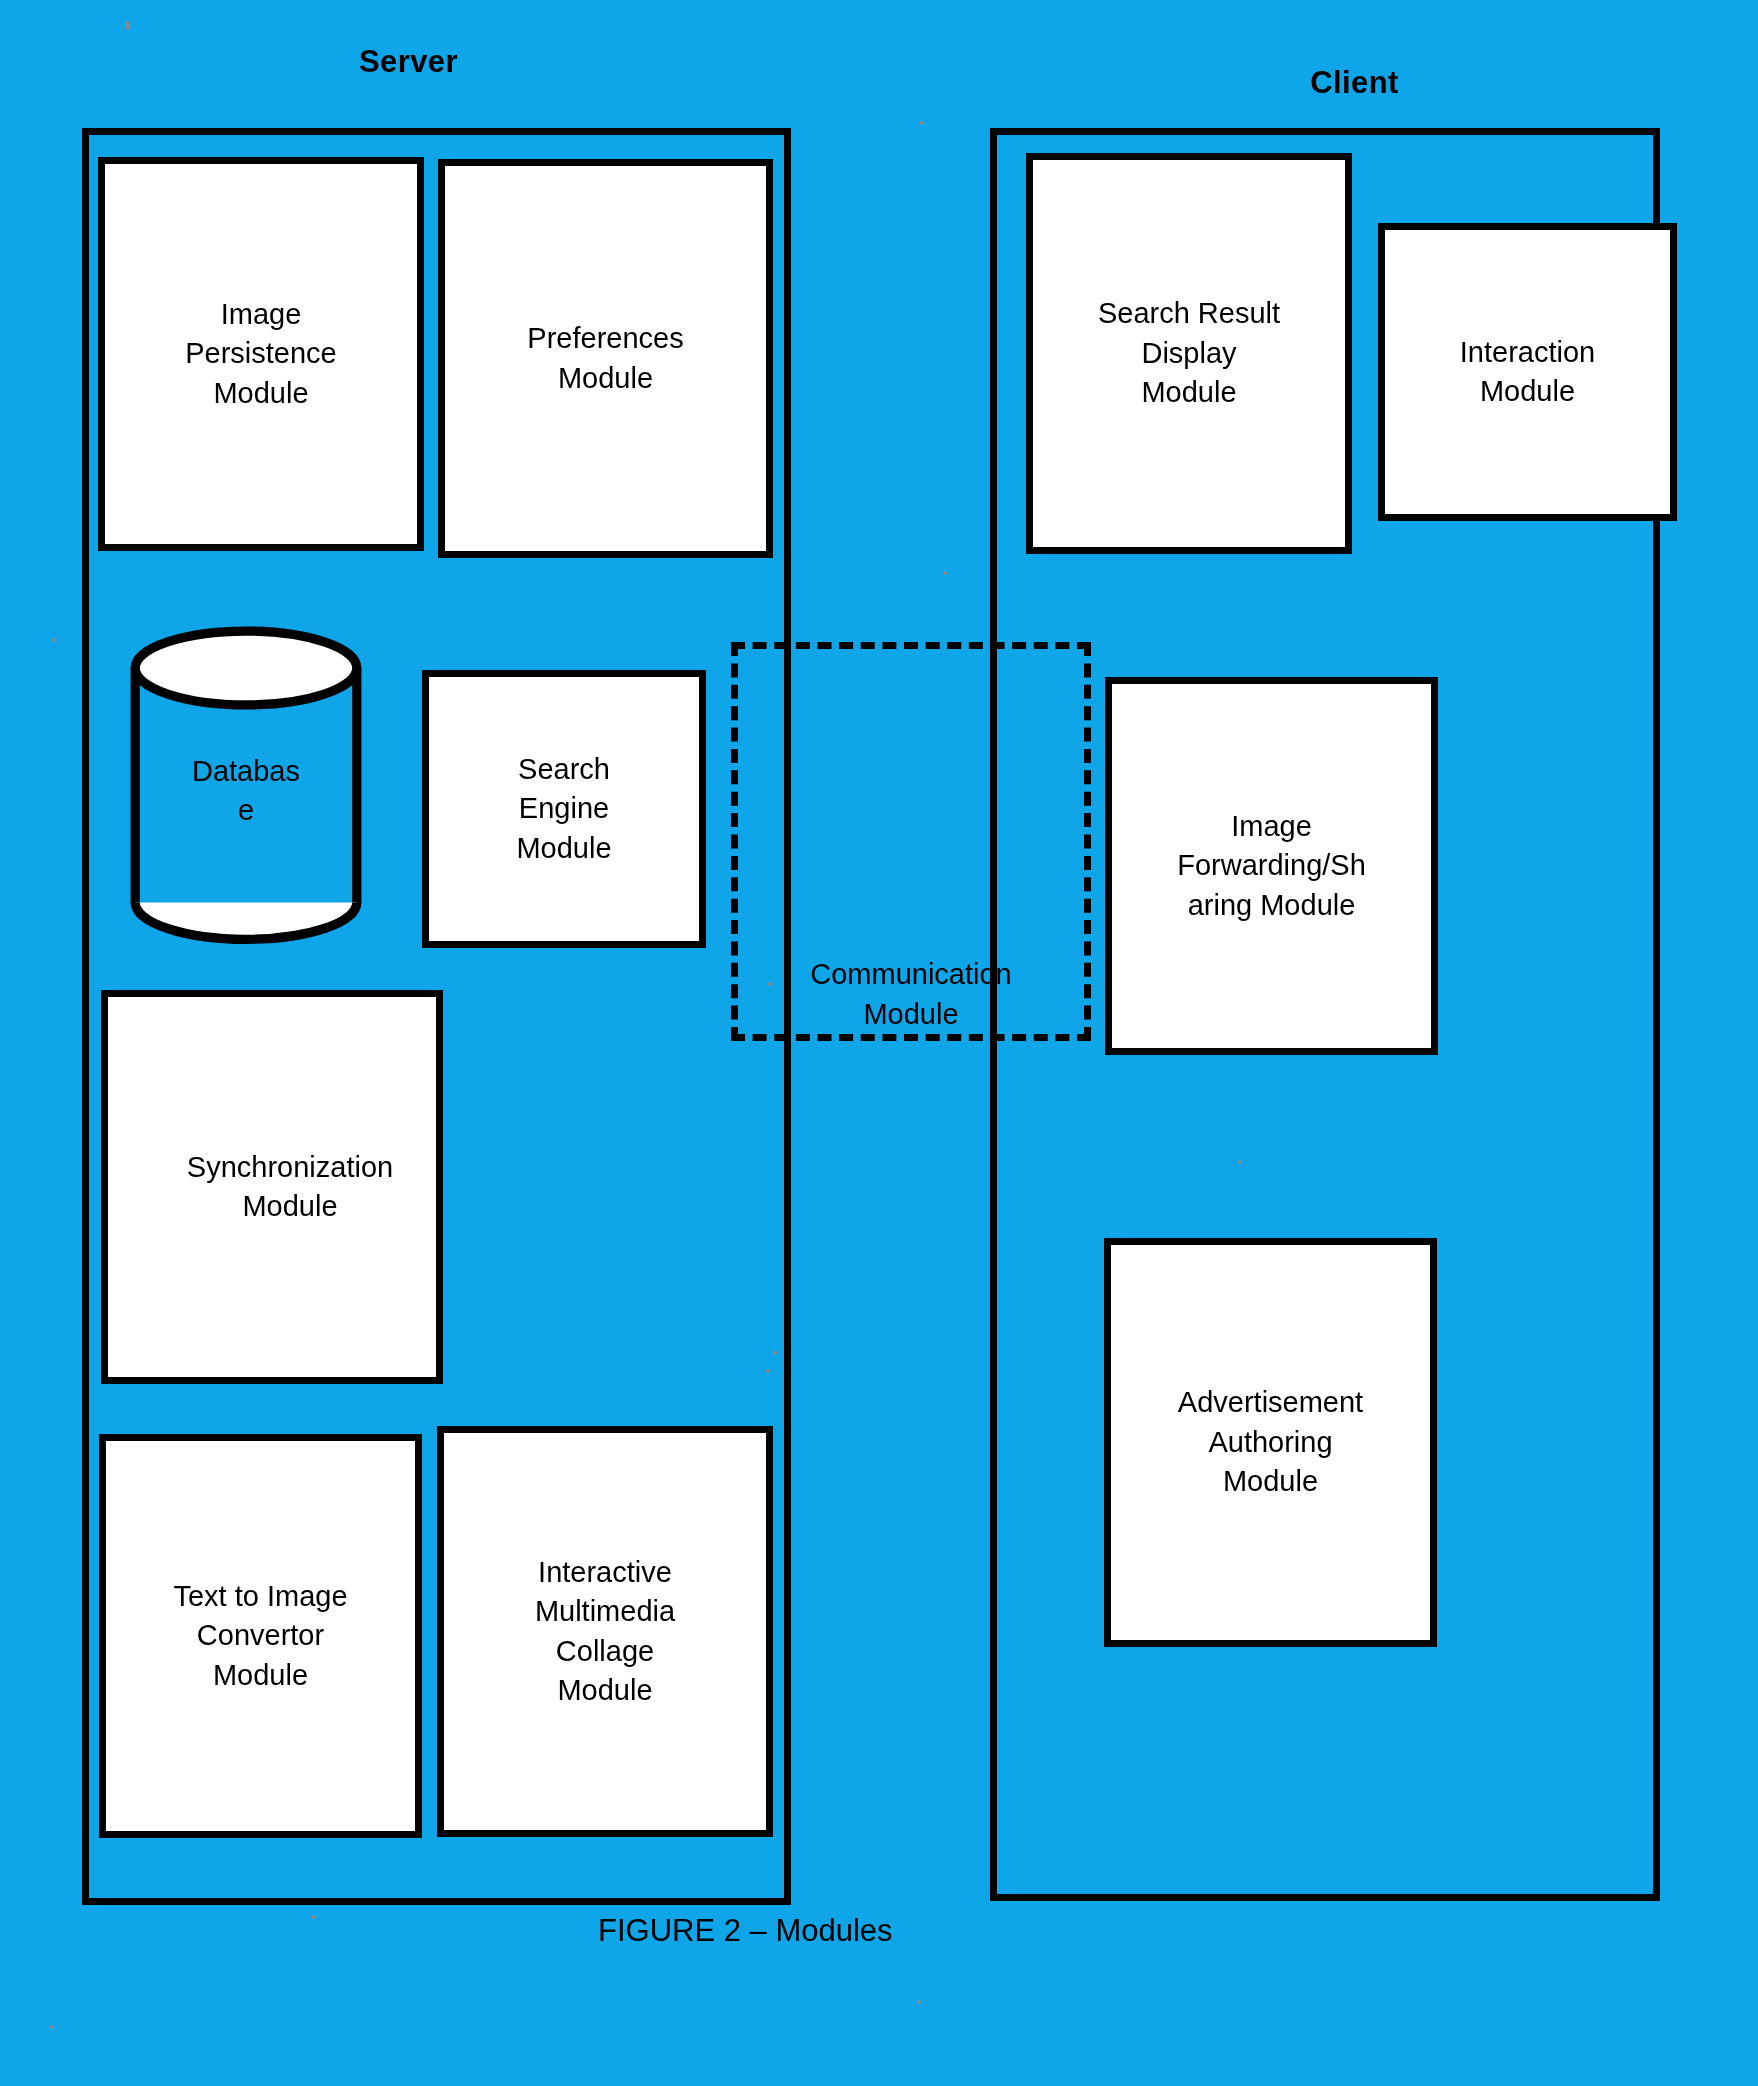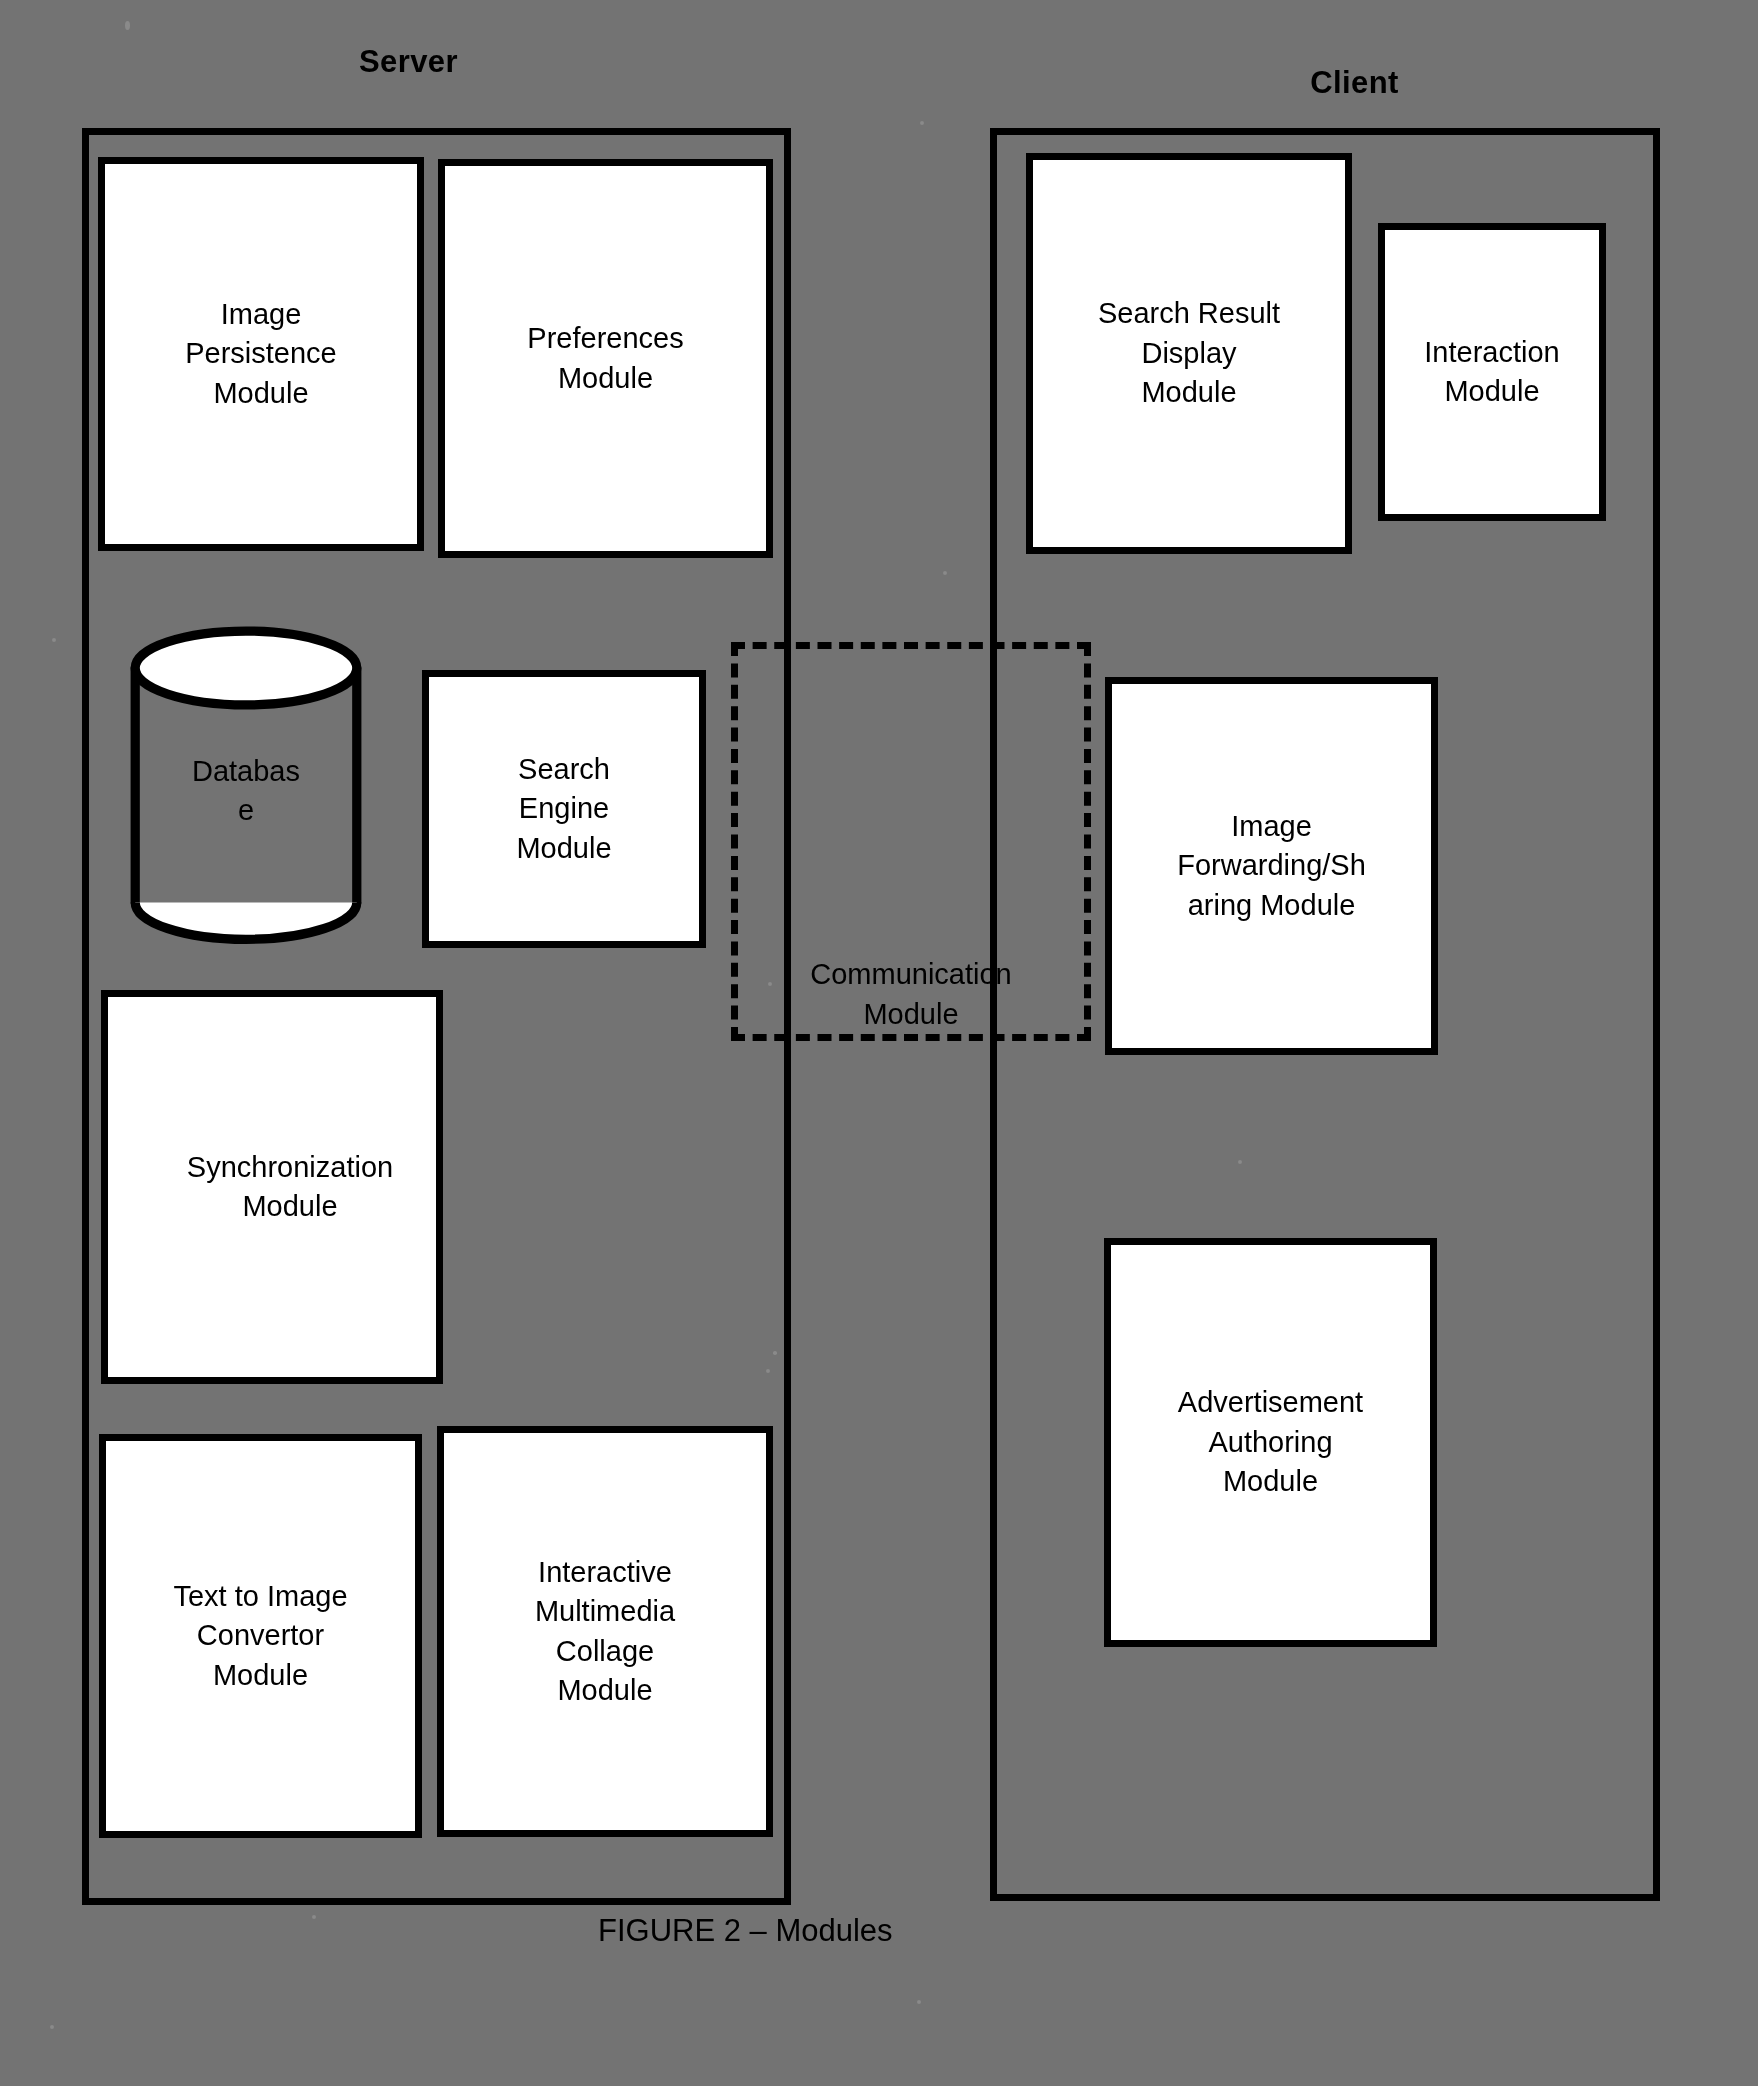--- a/index.html
+++ b/index.html
@@ -9,21 +9,21 @@
     background: #ffffff;
   }
   body {
     font-family: "Liberation Sans", sans-serif;
     color: #000000;
   }
   #figure-root {
     position: relative;
     width: 1759px;
     height: 2087px;
-    background: #737373;
+    background: #0ea5e9;
     overflow: hidden;
   }
 
   
   .group-title {
     position: absolute;
     font-weight: bold;
     font-size: 31px;
     line-height: 1;
     text-align: center;
@@ -184,21 +184,21 @@
 Collage
 Module</span>
   </div>
 
   <div class="module-box" style="left:1026px; top:153px; width:326px; height:401px;">
     <span class="module-label">Search Result
 Display
 Module</span>
   </div>
 
-  <div class="module-box" style="left:1378px; top:223px; width:228px; height:298px;">
+  <div class="module-box" style="left:1378px; top:223px; width:299px; height:298px;">
     <span class="module-label">Interaction
 Module</span>
   </div>
 
   <div class="module-box" style="left:1105px; top:677px; width:333px; height:378px;">
     <span class="module-label">Image
 Forwarding/Sh
 aring Module</span>
   </div>
 

